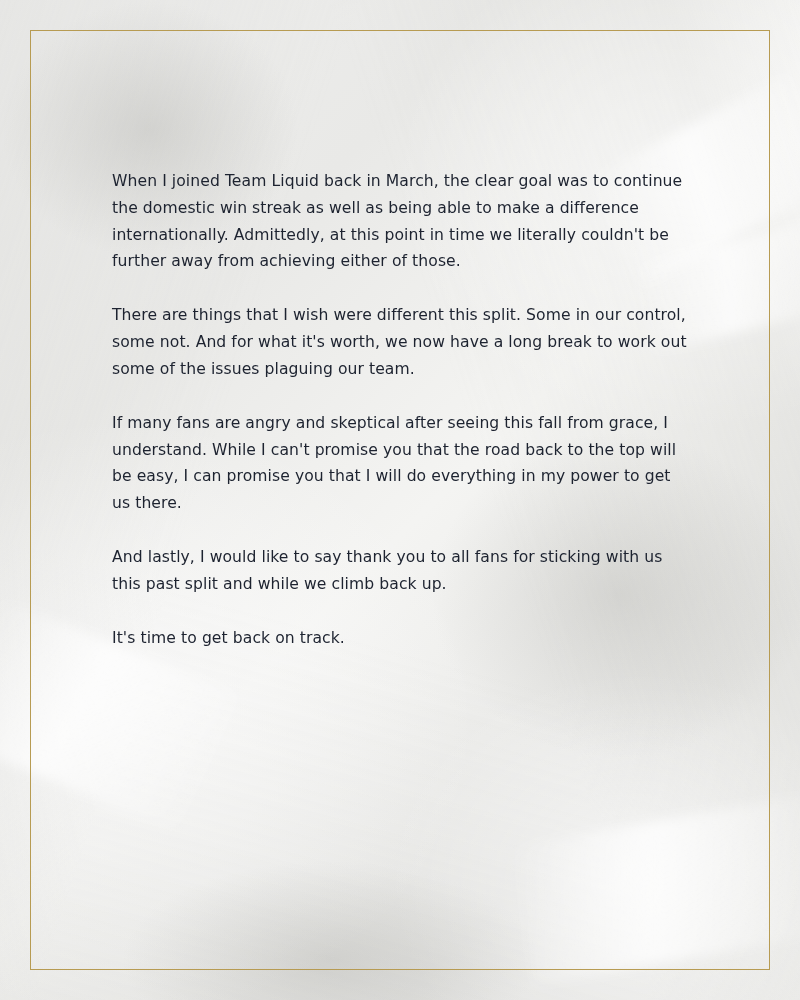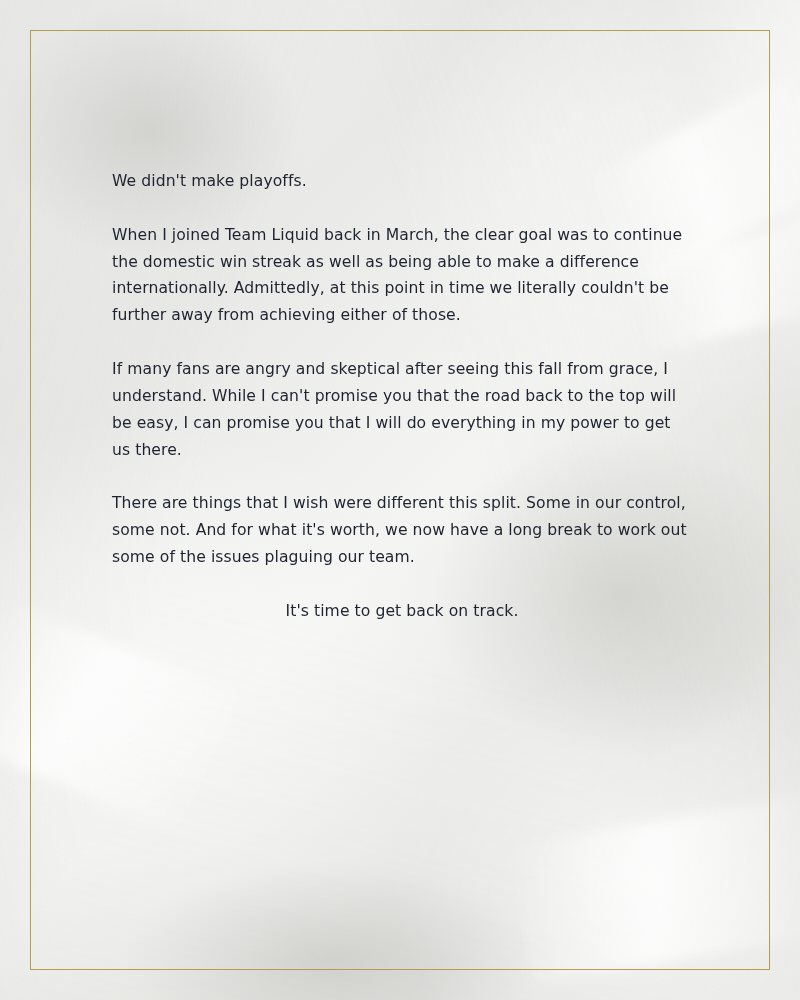--- a/index.html
+++ b/index.html
@@ -76,40 +76,39 @@
   .letter-paragraph {
     margin: 0 0 27px 0;
     font-size: 15.6px;
     line-height: 1.72;
     color: #1d2330;
     letter-spacing: 0.005em;
     white-space: pre-wrap;
   }
   .letter-paragraph:last-child {
     margin-bottom: 13px;
-    text-align: center;
   }
 </style>
 </head>
 <body>
 
 <div class="statement-card">
 
   <div class="bg-texture"></div>
   <div class="bg-shadow d1"></div>
   <div class="bg-shadow d2"></div>
   <div class="bg-shadow d3"></div>
   <div class="bg-streak s1"></div>
   <div class="bg-streak s2"></div>
   <div class="bg-streak s3"></div>
   <div class="bg-streak s4"></div>
 
   <div class="border-frame"></div>
 
   <div class="letter-body">
-    <p class="letter-paragraph">We didn't make playoffs.</p>
     <p class="letter-paragraph">When I joined Team Liquid back in March, the clear goal was to continue the domestic win streak as well as being able to make a difference internationally. Admittedly, at this point in time we literally couldn't be further away from achieving either of those.</p>
+    <p class="letter-paragraph">There are things that I wish were different this split. Some in our control, some not. And for what it's worth, we now have a long break to work out some of the issues plaguing our team.</p>
     <p class="letter-paragraph">If many fans are angry and skeptical after seeing this fall from grace, I understand. While I can't promise you that the road back to the top will be easy, I can promise you that I will do everything in my power to get us there.</p>
-    <p class="letter-paragraph">There are things that I wish were different this split. Some in our control, some not. And for what it's worth, we now have a long break to work out some of the issues plaguing our team.</p>
+    <p class="letter-paragraph">And lastly, I would like to say thank you to all fans for sticking with us this past split and while we climb back up.</p>
     <p class="letter-paragraph">It's time to get back on track.</p>
   </div>
 
 </div>
 
 </body></html>

